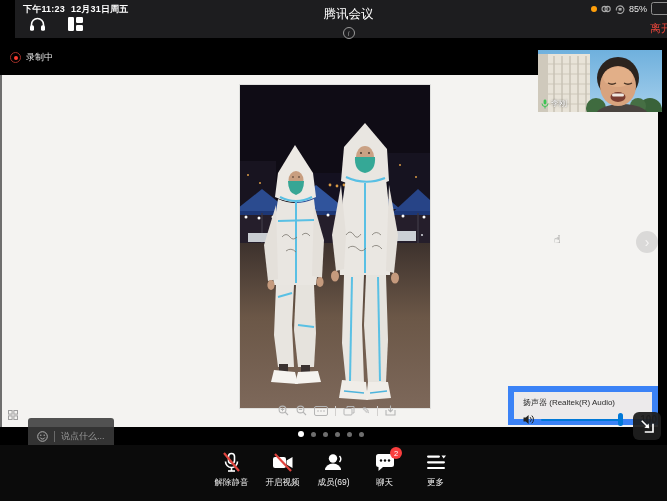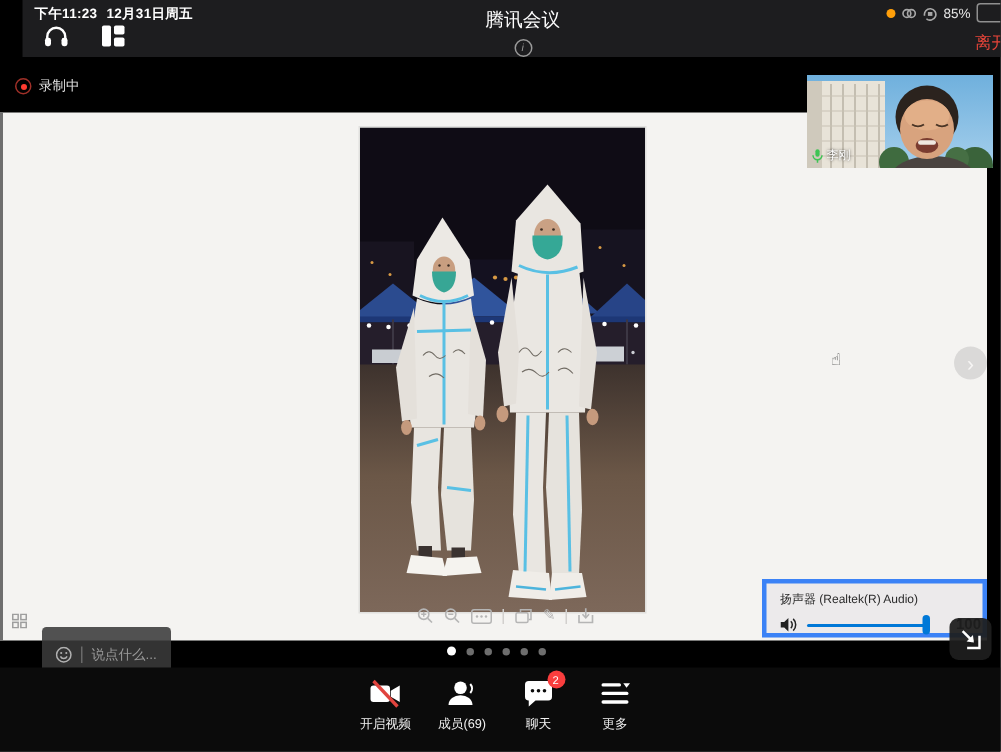--- a/index.html
+++ b/index.html
@@ -33,21 +33,21 @@
   .content{position:absolute;left:0;top:75px;width:658px;height:352px;background:#f4f3f1;border-left:2px solid #6e6e6e;box-sizing:border-box;}
   .photo{position:absolute;left:238px;top:10px;width:190px;height:323px;box-shadow:0 0 0 1px rgba(0,0,0,.08);}
   .viewerbar{position:absolute;left:276px;top:330px;display:flex;align-items:center;gap:7px;color:#b5b5b5;}
   .viewerbar .sep{width:1px;height:10px;background:#d2d0ce;}
   .viewerbar .glyph{font-size:10px;line-height:10px;color:#b5b5b5;}
   .gridbtn{position:absolute;left:6px;top:331px;}
   .hand-cursor{position:absolute;left:552px;top:158px;font-size:11px;color:#555;font-family:"DejaVu Sans",sans-serif;}
   .nextbtn{position:absolute;left:634px;top:156px;width:22px;height:22px;border-radius:50%;background:#d9d8d7;
            display:flex;align-items:center;justify-content:center;color:#f7f6f5;font-size:14px;line-height:1;opacity:.95;}
   
-  .volpanel{position:absolute;left:508px;top:386px;width:150px;height:39px;background:#eceaeb;border:3px solid #3b82f6;box-sizing:border-box;}
+  .volpanel{position:absolute;left:508px;top:386px;width:150px;height:39px;background:#eceaeb;border:6px solid #3b82f6;box-sizing:border-box;}
   .voltitle{position:absolute;left:9px;top:5px;font-size:8px;color:#2a2a2a;}
   .volrow{position:absolute;left:9px;top:19px;width:134px;height:16px;display:flex;align-items:center;}
   .volslider{position:relative;flex:1;height:14px;margin-left:6px;}
   .voltrack{position:absolute;left:0;right:18px;top:6.5px;height:2.5px;background:#0078d7;border-radius:1px;}
   .volthumb{position:absolute;right:15px;top:1px;width:5px;height:13px;background:#0078d7;border-radius:2.5px;}
   .volval{font-size:10px;font-weight:bold;color:#141414;margin-left:2px;}
   .collapsebtn{position:absolute;left:633px;top:412px;width:28px;height:28px;border-radius:6px;background:rgba(30,30,30,.94);
                display:flex;align-items:center;justify-content:center;}
   
   .dots{position:absolute;left:0;right:6px;top:431px;display:flex;justify-content:center;align-items:center;gap:7px;}
@@ -375,20 +375,30 @@
       <circle cx="3.8" cy="4.3" r="0.7" fill="#b0b0b0"></circle>
         <circle cx="7.2" cy="4.3" r="0.7" fill="#b0b0b0"></circle>
       <path d="M3.3 6.6 a2.4 2.4 0 0 0 4.4 0" fill="none" stroke="#b0b0b0" stroke-width="1"></path>
     </svg>
     <span class="sep"></span>
     <span class="txt">说点什么...</span>
   </div>
 
   <div class="toolbar">
 
+    <div class="tbitem">
+      <svg width="23" height="23" viewBox="0 0 23 23">
+        <rect x="8.5" y="2.5" width="6" height="10" rx="3" fill="none" stroke="#fff" stroke-width="1.6"></rect>
+        <path d="M5.5 10.5 a6 6 0 0 0 12 0" fill="none" stroke="#fff" stroke-width="1.6"></path>
+        <line x1="11.5" y1="16.5" x2="11.5" y2="20" stroke="#fff" stroke-width="1.6"></line>
+        <line x1="8" y1="20" x2="15" y2="20" stroke="#fff" stroke-width="1.6"></line>
+        <line x1="4" y1="2" x2="19" y2="20" stroke="#e0443e" stroke-width="2.2"></line>
+      </svg>
+      <span class="lbl">解除静音</span>
+    </div>
 
     <div class="tbitem">
       <svg width="24" height="23" viewBox="0 0 24 23">
         <rect x="2" y="6" width="13" height="11" rx="2" fill="#fff"></rect>
         <polygon points="15.5,9.5 21.5,6 21.5,17 15.5,13.5" fill="#fff"></polygon>
         <line x1="4" y1="3" x2="20" y2="20" stroke="#e0443e" stroke-width="2.2"></line>
       </svg>
       <span class="lbl">开启视频</span>
     </div>
 

